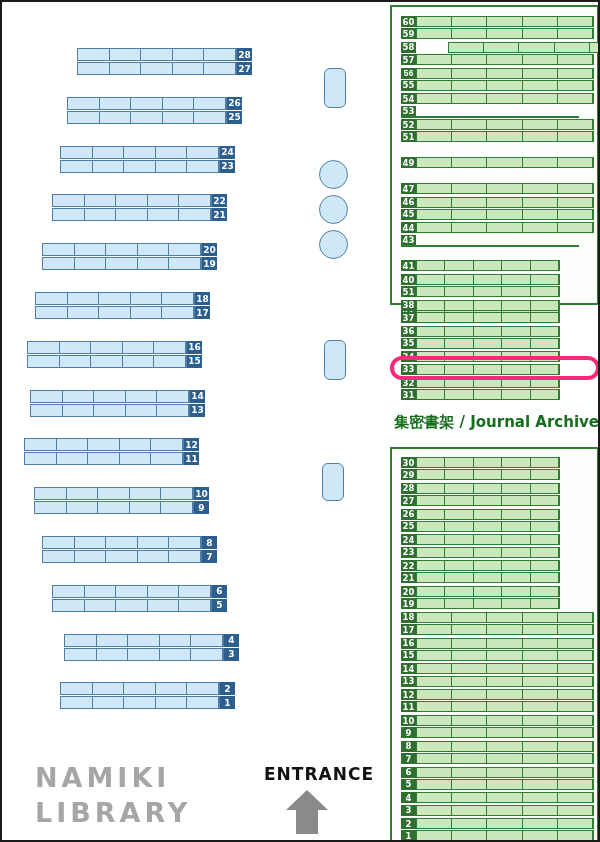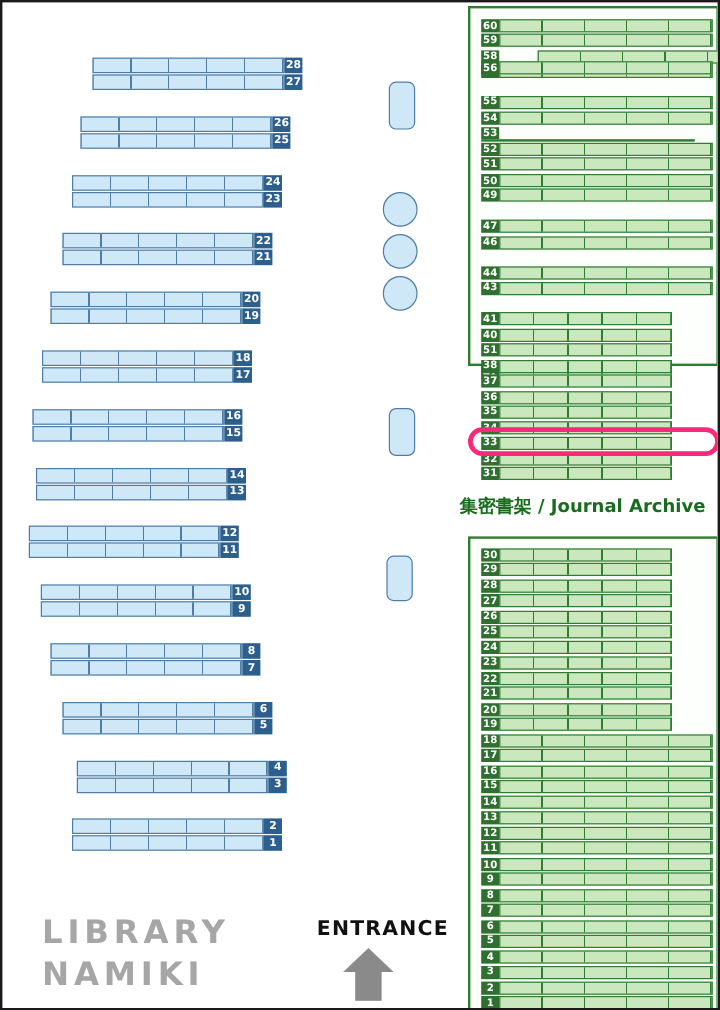--- a/index.html
+++ b/index.html
@@ -41,21 +41,21 @@
   .gtag{width:15px;height:100%;background:var(--green-tag);color:#fff;
         font-size:8.5px;font-weight:bold;display:flex;align-items:center;justify-content:center;}
   .gbar{height:100%;box-sizing:border-box;border:1px solid var(--green-border);
         background-color:var(--green-fill);
         background-image:repeating-linear-gradient(90deg,
           transparent 0,transparent calc(20% - 1px),
           var(--green-border) calc(20% - 1px),var(--green-border) 20%);}
   .long  .gbar{width:178px;}
   .short .gbar{width:144px;}
 
-  .archive-label{position:absolute;left:370px;top:411px;width:227px;text-align:center;
+  .archive-label{position:absolute;left:370px;top:411px;width:227px;text-align:right;
         color:var(--archive-text);font-size:15px;font-weight:bold;}
 
   .highlight-ring{position:absolute;left:388px;top:354px;width:210px;height:24px;
         box-sizing:border-box;border:4px solid var(--highlight);border-radius:12px;
         pointer-events:none;}
 </style>
 </head>
 <body>
 
 <div class="canvas">
@@ -176,22 +176,22 @@
     </div>
 
   <div class="fixture-rect" style="left:322px;top:66px;width:22px;height:40px;"></div>
   <div class="fixture-circle" style="left:317px;top:158px;"></div>
   <div class="fixture-circle" style="left:317px;top:193px;"></div>
   <div class="fixture-circle" style="left:317px;top:228px;"></div>
   <div class="fixture-rect" style="left:322px;top:338px;width:22px;height:40px;"></div>
   <div class="fixture-rect" style="left:320px;top:461px;width:22px;height:38px;"></div>
 
   <div class="library-name">
+    <div>NAMIKI</div>
     <div>LIBRARY</div>
-    <div>NAMIKI</div>
   </div>
 
   <div class="entrance">
     <div class="entrance-label">ENTRANCE</div>
     <div>
       <div class="arrow-head"></div>
       <div class="arrow-stem"></div>
     </div>
   </div>
 
@@ -205,21 +205,21 @@
         <div class="gbar"></div>
       </div>
       <div class="grow long" style="top: 34.8px; gap: 32px;">
         <div class="gtag">58</div>
         <div class="gbar"></div>
       </div>
       <div class="grow long" style="top: 47px;">
         <div class="gtag">57</div>
         <div class="gbar"></div>
       </div>
-      <div class="grow long" style="top: 44px;">
+      <div class="grow long" style="top: 61px; font-family: Liberation Mono, monospace;">
         <div class="gtag">56</div>
         <div class="gbar"></div>
       </div>
       <div class="grow long" style="top: 72.8px;">
         <div class="gtag">55</div>
         <div class="gbar"></div>
       </div>
       <div class="grow long" style="top: 86.4px;">
         <div class="gtag">54</div>
         <div class="gbar"></div>
@@ -229,41 +229,41 @@
         <div class="gbar"></div>
       </div>
       <div class="grow long" style="top: 112.2px;">
         <div class="gtag">52</div>
         <div class="gbar"></div>
       </div>
       <div class="grow long" style="top: 124.4px;">
         <div class="gtag">51</div>
         <div class="gbar"></div>
       </div>
-      <div class="grow long" style="top: 138px;">
-        <div class="gtag">50</div>
-        <div class="gbar"></div>
-      </div>
       <div class="grow long" style="top: 150.2px;">
         <div class="gtag">49</div>
         <div class="gbar"></div>
       </div>
       <div class="grow long" style="top: 176px;">
         <div class="gtag">47</div>
         <div class="gbar"></div>
       </div>
       <div class="grow long" style="top: 189.6px;">
         <div class="gtag">46</div>
         <div class="gbar"></div>
       </div>
+      <div class="grow long" style="top: 201.8px;">
+        <div class="gtag">45</div>
+        <div class="gbar"></div>
+      </div>
       <div class="grow long" style="top: 215.4px;">
         <div class="gtag">44</div>
         <div class="gbar"></div>
       </div>
-      <div class="grow long" style="top: 227.6px;">
+      <div class="grow long" style="top: 227.6px; flex-direction: column;">
         <div class="gtag">43</div>
         <div class="gbar"></div>
       </div>
       <div class="grow short" style="top: 258px; margin-top: 40px;">
         <div class="gtag">42</div>
         <div class="gbar"></div>
       </div>
       <div class="grow short" style="top: 253.4px;">
         <div class="gtag">41</div>
         <div class="gbar"></div>

